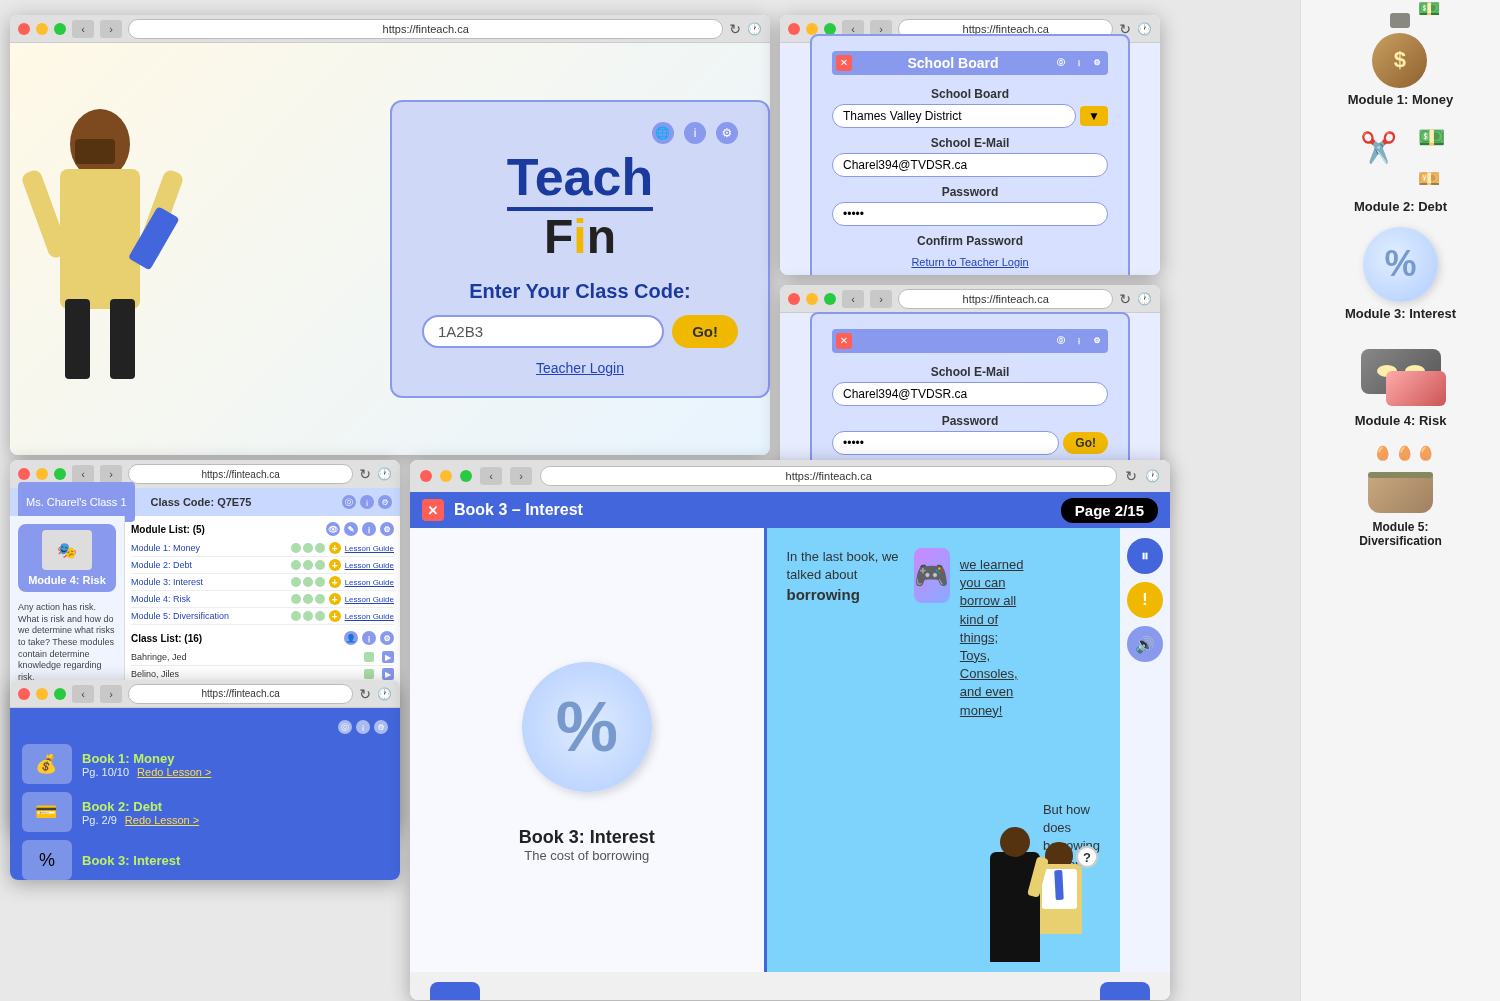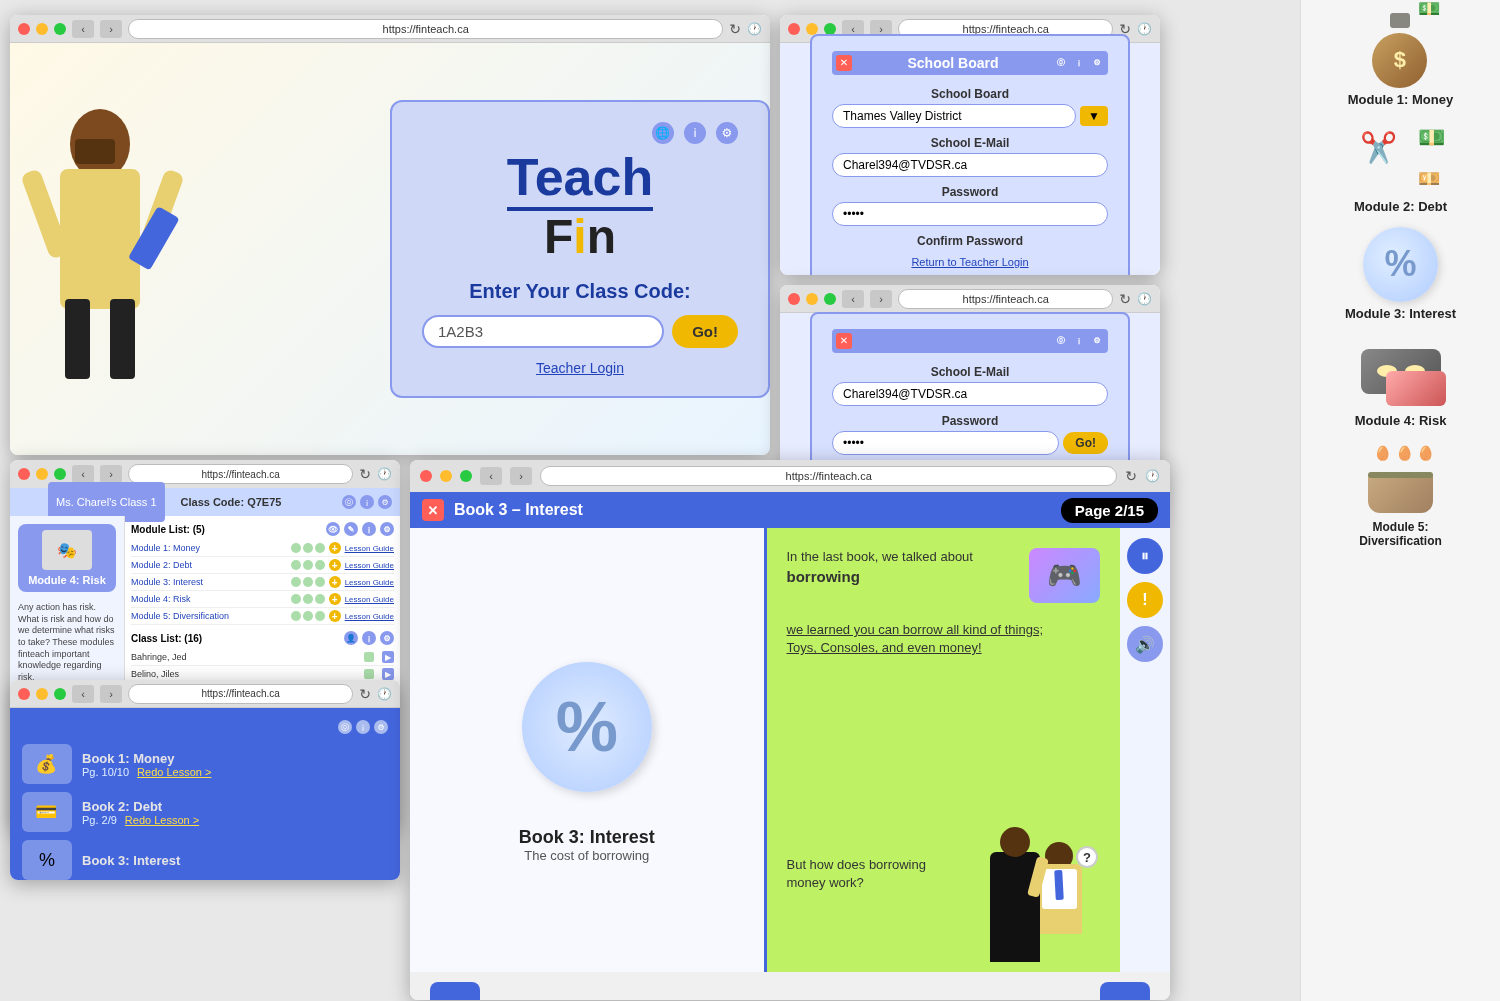--- a/index.html
+++ b/index.html
@@ -370,21 +370,20 @@
     }
 
     .class-selector {
       background: #8899ee;
       color: white;
       border: none;
       border-radius: 4px;
       padding: 14px 8px;
       font-size: 11px;
       cursor: pointer;
-      margin-left: 30px;
     }
 
     .class-code-badge {
       color: #333;
       font-size: 11px;
       font-weight: bold;
       margin-left: 8px;
     }
 
     .dashboard-body {
@@ -588,21 +587,21 @@
       align-items: center;
       justify-content: center;
       font-size: 18px;
     }
 
     .module-sel-info {
       flex: 1;
     }
 
     .module-sel-name {
-      color: #e5e5e5;
+      color: #bef264;
       font-size: 13px;
       font-weight: bold;
     }
 
     .module-sel-progress {
       color: #ddeeff;
       font-size: 11px;
       display: flex;
       align-items: center;
       gap: 8px;
@@ -677,24 +676,24 @@
       display: flex;
       flex-direction: column;
       align-items: center;
       justify-content: center;
       padding: 20px;
       border-right: 3px solid #4466dd;
     }
 
     .book-right-page {
       flex: 1;
-      background: #bef264;
+      background: #7dd3fc;
       padding: 20px;
       display: flex;
-      flex-direction: column;
+      flex-direction: row;
       gap: 10px;
       position: relative;
     }
 
     .book-controls {
       width: 50px;
       display: flex;
       flex-direction: column;
       align-items: center;
       padding: 10px 5px;
@@ -1028,21 +1027,21 @@
     </div>
     <div class="dashboard-body">
 
       <div class="dashboard-left">
         <div class="module-badge">
           <div class="module-badge-img">🎭</div>
           <span>Module 4: Risk</span>
         </div>
 
         <div style="font-size:9px; color:#444; line-height:1.3; margin:4px 0;">
-          Any action has risk. What is risk and how do we determine what risks to take? These modules finteach important knowledge regarding risk.
+          Any action has risk. What is risk and how do we determine what risks to take? These modules contain determine knowledge regarding risk.
         </div>
 
         <div class="progress-section">
           <div style="font-weight:bold; margin-bottom:3px;">Progress Overview:</div>
           <div>Started Module: 10%</div>
           <div>Completed Module: 90%</div>
           <div>Completed Quiz: 5/5</div>
           <div>Average Score: 90%</div>
           <a class="detail-link">Detail</a>
         </div>

